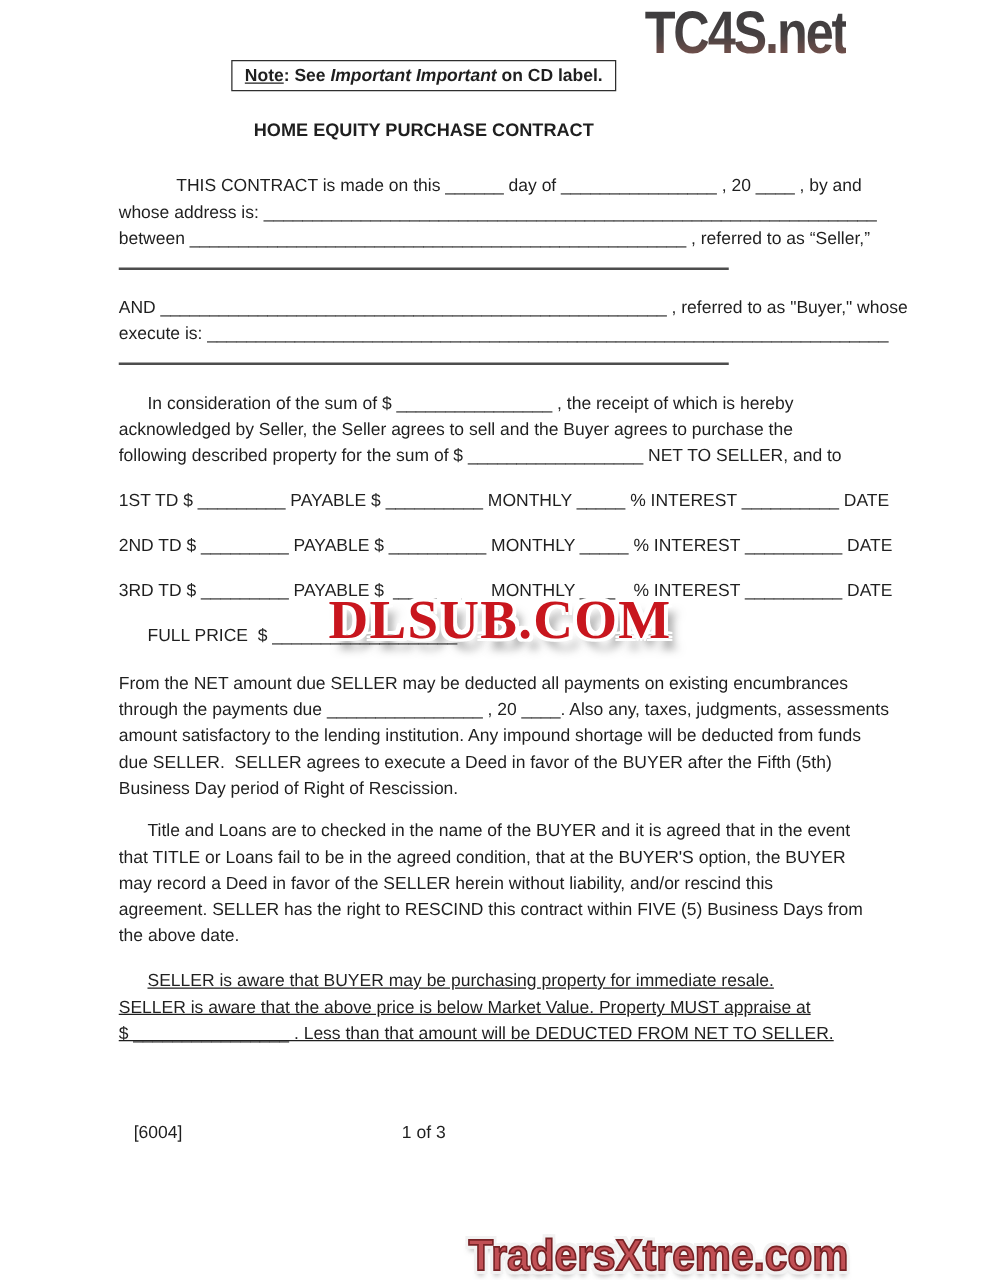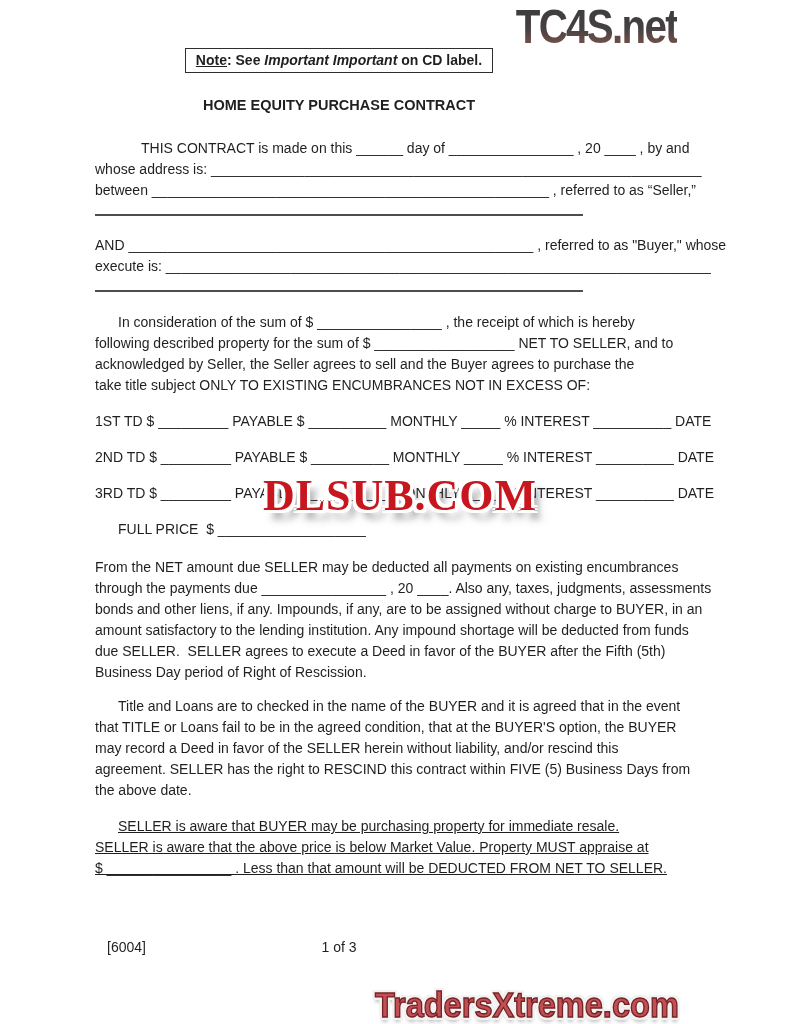--- a/index.html
+++ b/index.html
@@ -96,36 +96,34 @@
     <div class="rule"></div>
 
     <div class="para p2">
         <div class="line">AND ____________________________________________________ , referred to as "Buyer," whose</div>
         <div class="line">execute is: ______________________________________________________________________</div>
       </div>
     <div class="rule"></div>
 
     <div class="para p3">
         <div class="line indent-1">In consideration of the sum of $ ________________ , the receipt of which is hereby</div>
+        <div class="line">acknowledged by Seller, the Seller agrees to sell and the Buyer agrees to purchase the</div>
         <div class="line">following described property for the sum of $ __________________ NET TO SELLER, and to</div>
-        <div class="line">acknowledged by Seller, the Seller agrees to sell and the Buyer agrees to purchase the</div>
-        <div class="line">take title subject ONLY TO EXISTING ENCUMBRANCES NOT IN EXCESS OF:</div>
       </div>
 
     <div class="para td-block">
         <div class="line">1ST TD $ _________ PAYABLE $ __________ MONTHLY _____ % INTEREST __________ DATE</div>
         <div class="line">2ND TD $ _________ PAYABLE $ __________ MONTHLY _____ % INTEREST __________ DATE</div>
         <div class="line">3RD TD $ _________ PAYABLE $ __________ MONTHLY _____ % INTEREST __________ DATE</div>
         <div class="line indent-1">FULL PRICE  $ ___________________</div>
       </div>
 
     <div class="para p4">
         <div class="line">From the NET amount due SELLER may be deducted all payments on existing encumbrances</div>
         <div class="line">through the payments due ________________ , 20 ____. Also any, taxes, judgments, assessments</div>
-        <div class="line">bonds and other liens, if any. Impounds, if any, are to be assigned without charge to BUYER, in an</div>
         <div class="line">amount satisfactory to the lending institution. Any impound shortage will be deducted from funds</div>
         <div class="line">due SELLER.  SELLER agrees to execute a Deed in favor of the BUYER after the Fifth (5th)</div>
         <div class="line">Business Day period of Right of Rescission.</div>
       </div>
 
     <div class="para p5">
         <div class="line indent-1">Title and Loans are to checked in the name of the BUYER and it is agreed that in the event</div>
         <div class="line">that TITLE or Loans fail to be in the agreed condition, that at the BUYER'S option, the BUYER</div>
         <div class="line">may record a Deed in favor of the SELLER herein without liability, and/or rescind this</div>
         <div class="line">agreement. SELLER has the right to RESCIND this contract within FIVE (5) Business Days from</div>

